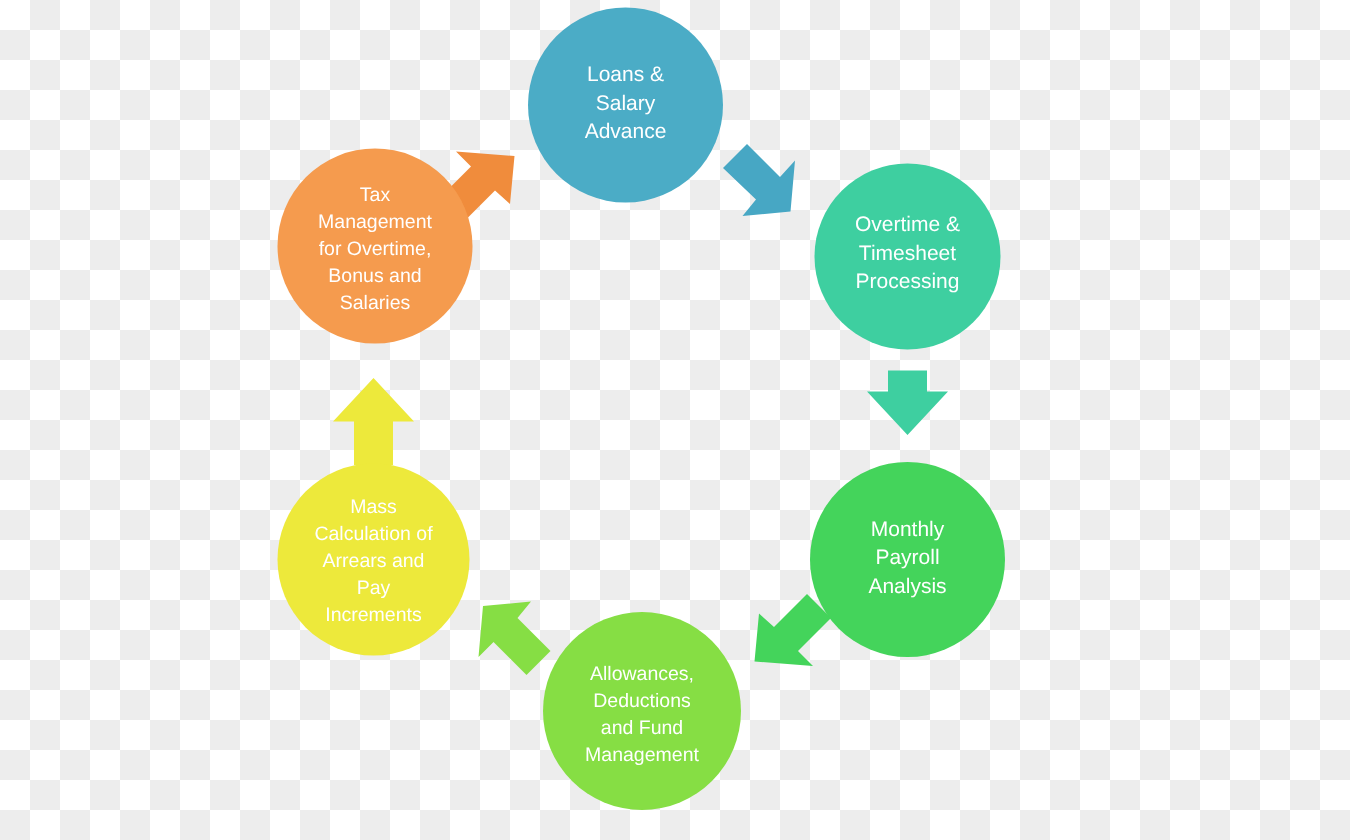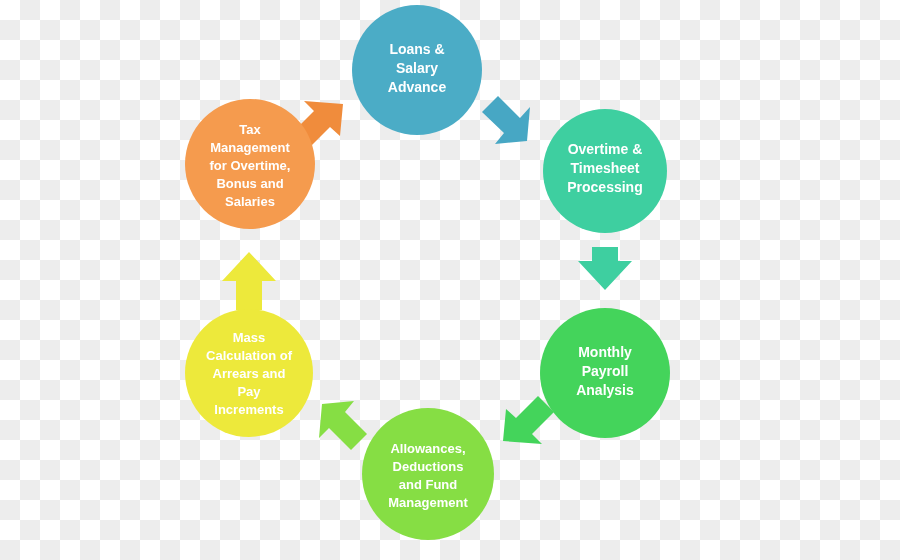--- a/index.html
+++ b/index.html
@@ -13,21 +13,20 @@
     height: 560px;
     overflow: hidden;
     
     background-color: #ffffff;
     background-image:
       linear-gradient(45deg, #ededed 25%, transparent 25%, transparent 75%, #ededed 75%, #ededed),
       linear-gradient(45deg, #ededed 25%, transparent 25%, transparent 75%, #ededed 75%, #ededed);
     background-size: 40px 40px;
     background-position: 0 0, 20px 20px;
     font-family: "Liberation Sans", sans-serif;
-    font-weight: bold;
   }
   #diagram {
     position: absolute;
     left: 0;
     top: 0;
     width: 900px;
     height: 560px;
   }
   .node-label {
     fill: #ffffff;

